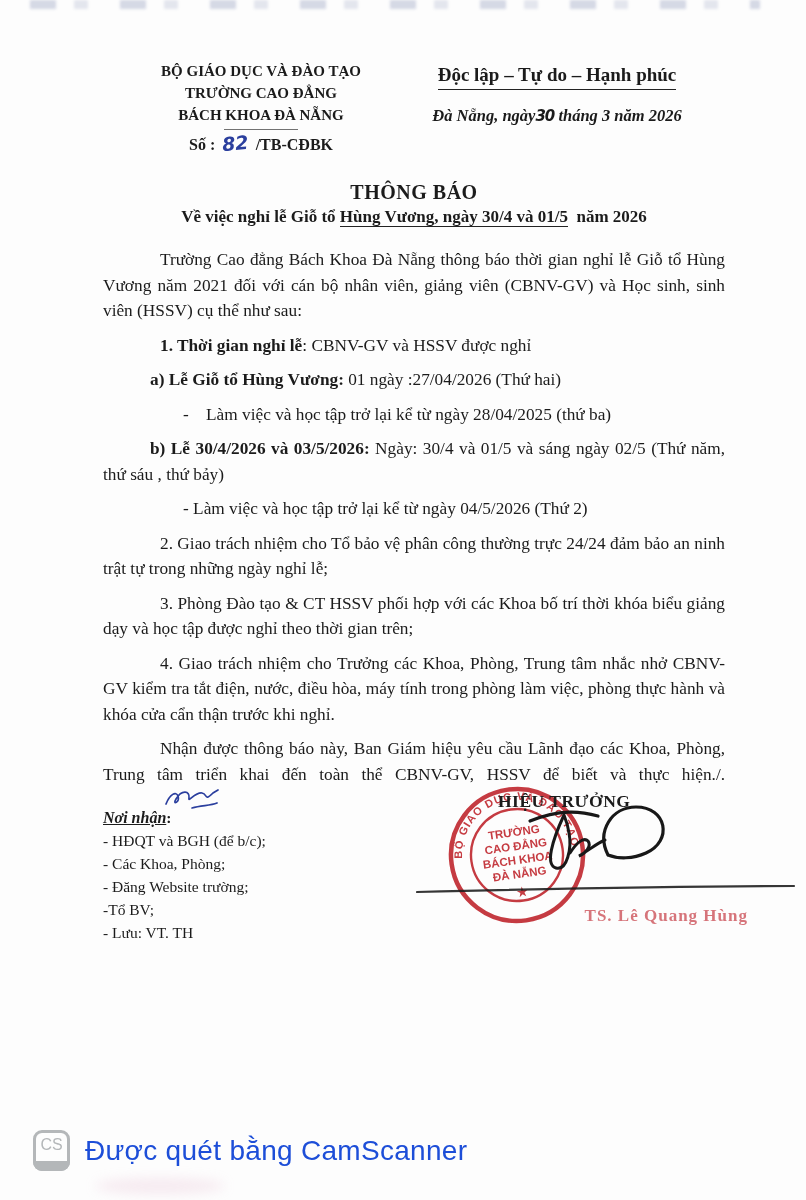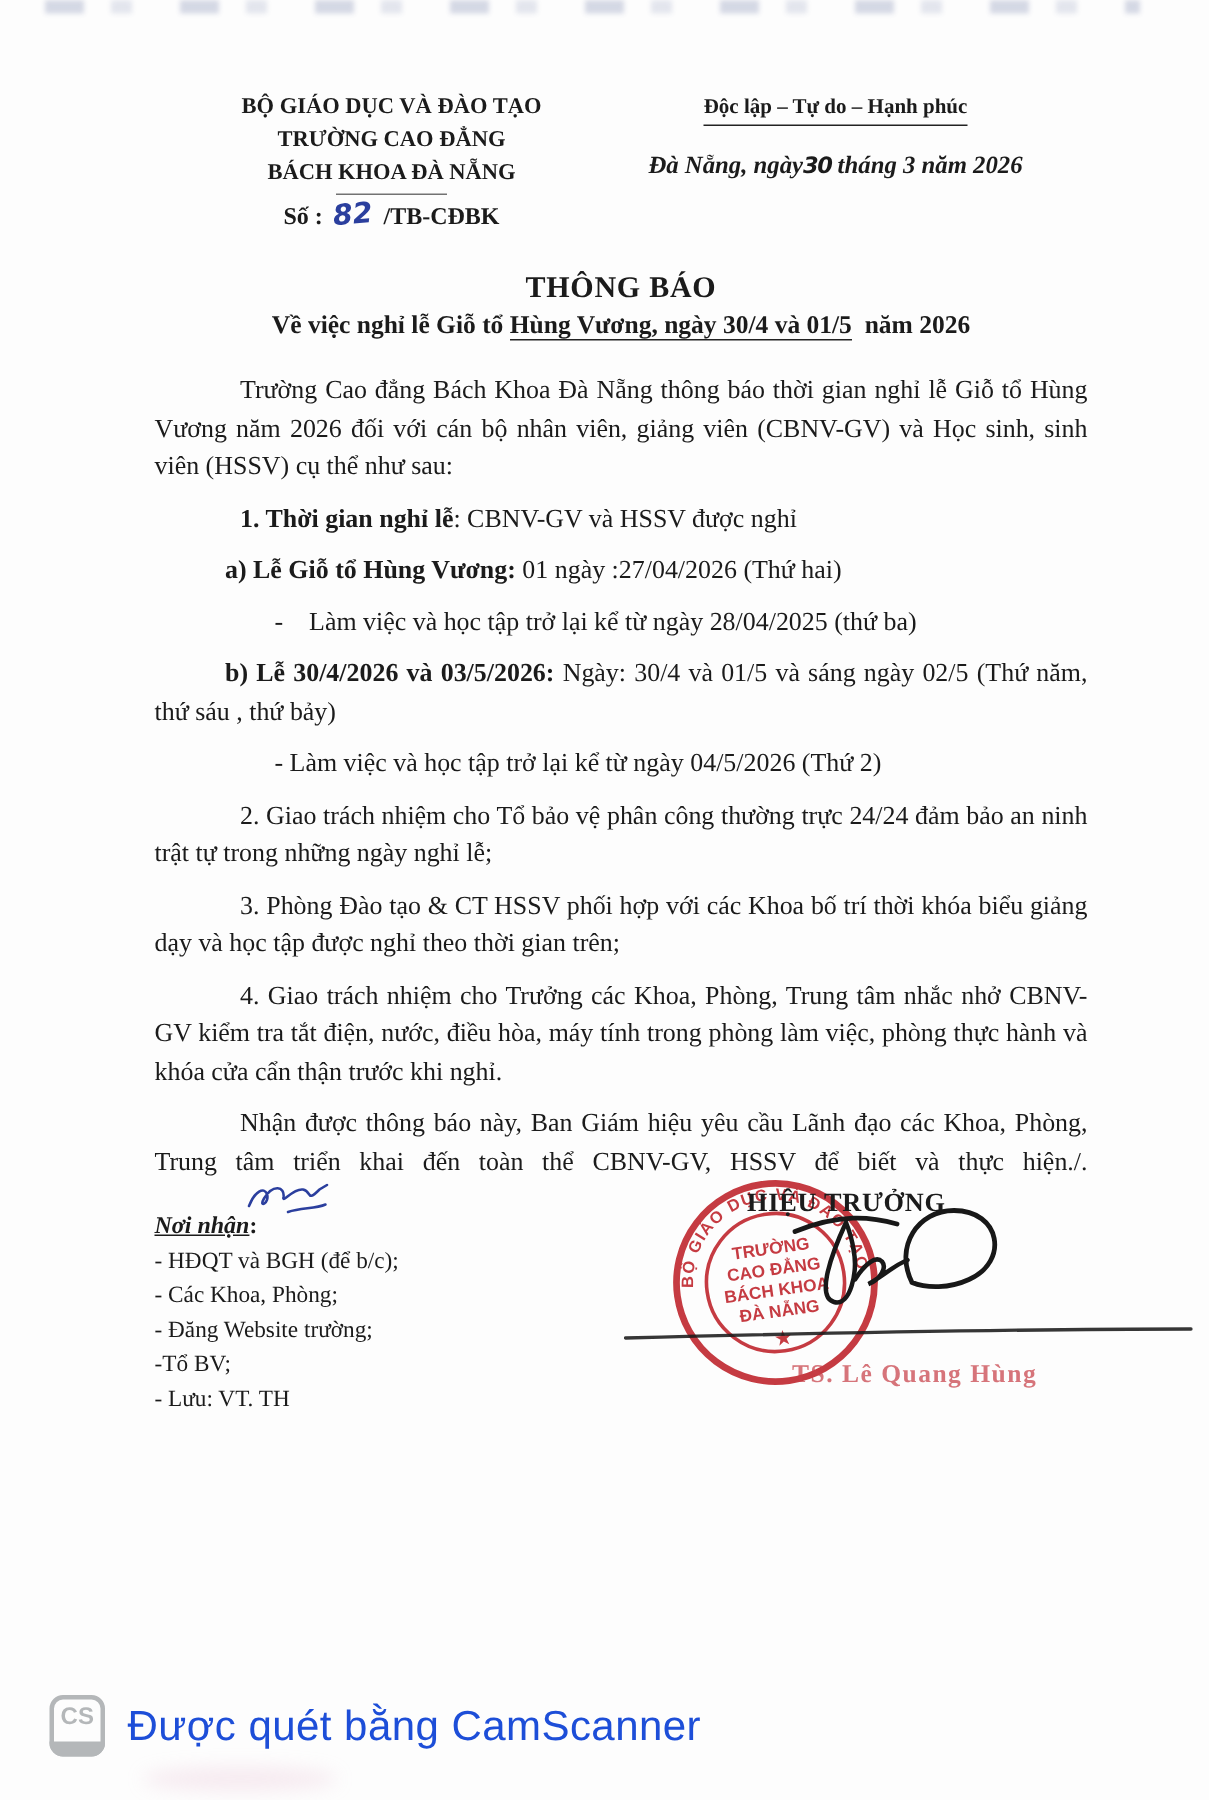--- a/index.html
+++ b/index.html
@@ -11,21 +11,21 @@
   .smudge{position:absolute;left:95px;top:1178px;width:130px;height:16px;background:rgba(225,170,195,.22);filter:blur(6px);border-radius:50%;}
 
   
   .hdr-left{position:absolute;left:130px;top:60px;width:262px;text-align:center;font-weight:bold;font-size:15px;line-height:22px;}
   .hdr-left .rule{width:74px;border-top:1.4px solid rgba(40,40,40,.65);margin:3px auto 2px;}
   .doc-number{font-size:16px;font-weight:bold;white-space:nowrap;}
   .hand-number{display:inline-block;color:#2b3f9e;font-family:"DejaVu Sans",sans-serif;font-style:italic;
     font-weight:600;font-size:19px;transform:rotate(-5deg);padding:0 3px;}
   .hdr-right{position:absolute;left:402px;top:62px;width:310px;text-align:center;}
   .motto1{font-weight:bold;font-size:14.5px;line-height:20px;}
-  .motto2{display:inline-block;font-weight:bold;font-size:14px;margin-top:2px;padding-bottom:3px;border-bottom:1.6px solid #222;}
+  .motto2{display:inline-block;font-weight:bold;font-size:19px;margin-top:2px;padding-bottom:3px;border-bottom:1.6px solid #222;}
   .place-date{margin-top:16px;font-weight:bold;font-style:italic;font-size:16.5px;white-space:nowrap;}
   .hand-day{font-family:"DejaVu Sans",sans-serif;font-style:italic;font-size:15px;letter-spacing:-1px;}
 
   
   .title{position:absolute;top:181px;left:103px;width:622px;text-align:center;font-weight:bold;font-size:20px;letter-spacing:.5px;}
   .subtitle{position:absolute;top:207px;left:83px;width:662px;text-align:center;font-weight:bold;font-size:17px;}
   .subtitle .u{border-bottom:1.6px solid #222;padding-bottom:0;}
 
   
   .body-text{position:absolute;top:247px;left:103px;width:622px;font-size:17.3px;line-height:25.5px;text-align:justify;}
@@ -38,26 +38,26 @@
 
   
   .recipients{position:absolute;left:103px;top:794px;font-size:15.5px;line-height:23px;margin-top:12px;}
   .recipients .label{font-weight:bold;font-style:italic;text-decoration:underline;font-size:16px;}
   .recipients .colon{font-weight:bold;}
   .signer-title{position:absolute;left:498px;top:791px;width:220px;font-size:17.5px;font-weight:bold;letter-spacing:.5px;z-index:5;}
   .stamp{position:absolute;left:441px;top:779px;width:152px;height:152px;transform:rotate(-8deg);opacity:.9;z-index:2;}
   .signature{position:absolute;left:518px;top:793px;z-index:6;}
   .pen-line{position:absolute;left:416px;top:882px;z-index:4;}
   .signer-name{position:absolute;left:528px;top:906px;width:220px;font-size:17px;font-weight:bold;
-    color:rgba(198,62,70,.72);letter-spacing:1px;z-index:3;}
+    color:rgba(198,62,70,.72);letter-spacing:1px;z-index:3;text-align:right;}
 
   
   .cs-bar{position:absolute;left:33px;top:1130px;display:flex;align-items:center;gap:15px;}
   .cs-logo{position:relative;width:37px;height:41px;border:3px solid #b4b7b9;border-radius:9px;box-sizing:border-box;
-    display:flex;justify-content:center;color:#b4b7b9;font-family:"Liberation Sans",sans-serif;font-weight:bold;font-size:16px;padding-top:3px;}
+    display:flex;justify-content:center;color:#b4b7b9;font-family:"Liberation Sans",sans-serif;font-weight:normal;font-size:16px;padding-top:3px;}
   .cs-logo .base{position:absolute;left:-3px;right:-3px;bottom:-3px;height:10px;background:#b4b7b9;border-radius:0 0 9px 9px;}
   .cs-text{font-family:"Liberation Sans",sans-serif;font-size:28px;color:#1d4ed8;letter-spacing:.3px;}
 </style>
 </head>
 <body>
 
 <div class="page">
 
   <div class="bleed-strip"></div>
 
@@ -79,21 +79,21 @@
       <span>Đà Nẵng, ngày</span><span class="hand-day">30</span><span> tháng 3 năm 2026</span>
     </div>
   </div>
 
   <div class="title">THÔNG BÁO</div>
   <div class="subtitle">
     <span>Về việc nghỉ lễ Giỗ tổ </span><span class="u">Hùng Vương, ngày 30/4 và 01/5</span><span>&nbsp; năm 2026</span>
   </div>
 
   <div class="body-text">
-    <p class="ind">Trường Cao đẳng Bách Khoa Đà Nẵng thông báo thời gian nghỉ lễ Giỗ tổ Hùng Vương năm 2026 đối với cán bộ nhân viên, giảng viên (CBNV-GV) và Học sinh, sinh viên (HSSV) cụ thể như sau:</p>
+    <p class="ind">Trường Cao đẳng Bách Khoa Đà Nẵng thông báo thời gian nghỉ lễ Giỗ tổ Hùng Vương năm 2021 đối với cán bộ nhân viên, giảng viên (CBNV-GV) và Học sinh, sinh viên (HSSV) cụ thể như sau:</p>
     <p class="ind"><b>1. Thời gian nghỉ lễ</b><span>: CBNV-GV và HSSV được nghỉ</span></p>
     <p class="ind-a"><b>a) Lễ Giỗ tổ Hùng Vương:</b><span> 01 ngày :27/04/2026 (Thứ hai)</span></p>
     <p class="ind-sub">-&nbsp;&nbsp;&nbsp; Làm việc và học tập trở lại kể từ ngày 28/04/2025 (thứ ba)</p>
     <p class="ind-a"><b>b) Lễ 30/4/2026 và 03/5/2026:</b><span> Ngày: 30/4 và 01/5 và sáng ngày 02/5 (Thứ năm, thứ sáu , thứ bảy)</span></p>
     <p class="ind-sub">- Làm việc và học tập trở lại kể từ ngày 04/5/2026 (Thứ 2)</p>
     <p class="ind">2. Giao trách nhiệm cho Tổ bảo vệ phân công thường trực 24/24 đảm bảo an ninh trật tự trong những ngày nghỉ lễ;</p>
     <p class="ind">3. Phòng Đào tạo &amp; CT HSSV phối hợp với các Khoa bố trí thời khóa biểu giảng dạy và học tập được nghỉ theo thời gian trên;</p>
     <p class="ind">4. Giao trách nhiệm cho Trưởng các Khoa, Phòng, Trung tâm nhắc nhở CBNV-GV kiểm tra tắt điện, nước, điều hòa, máy tính trong phòng làm việc, phòng thực hành và khóa cửa cẩn thận trước khi nghỉ.</p>
     <p class="ind"><span>Nhận được thông báo này, Ban Giám hiệu yêu cầu Lãnh đạo các Khoa, Phòng, Trung tâm triển khai đến toàn thể CBNV-GV, HSSV để biết và thực hiện./.</span><span class="ink-squiggle"><svg width="58" height="26" viewBox="0 0 58 26">
             <path d="M3 17 C7 7 13 4 15 9 C17 15 9 19 13 12 C19 2 27 4 26 11 C25 16 32 5 39 6 C45 7 41 15 50 6 L55 3" fill="none" stroke="#2b3f9e" stroke-width="1.7" stroke-linecap="round"></path>

